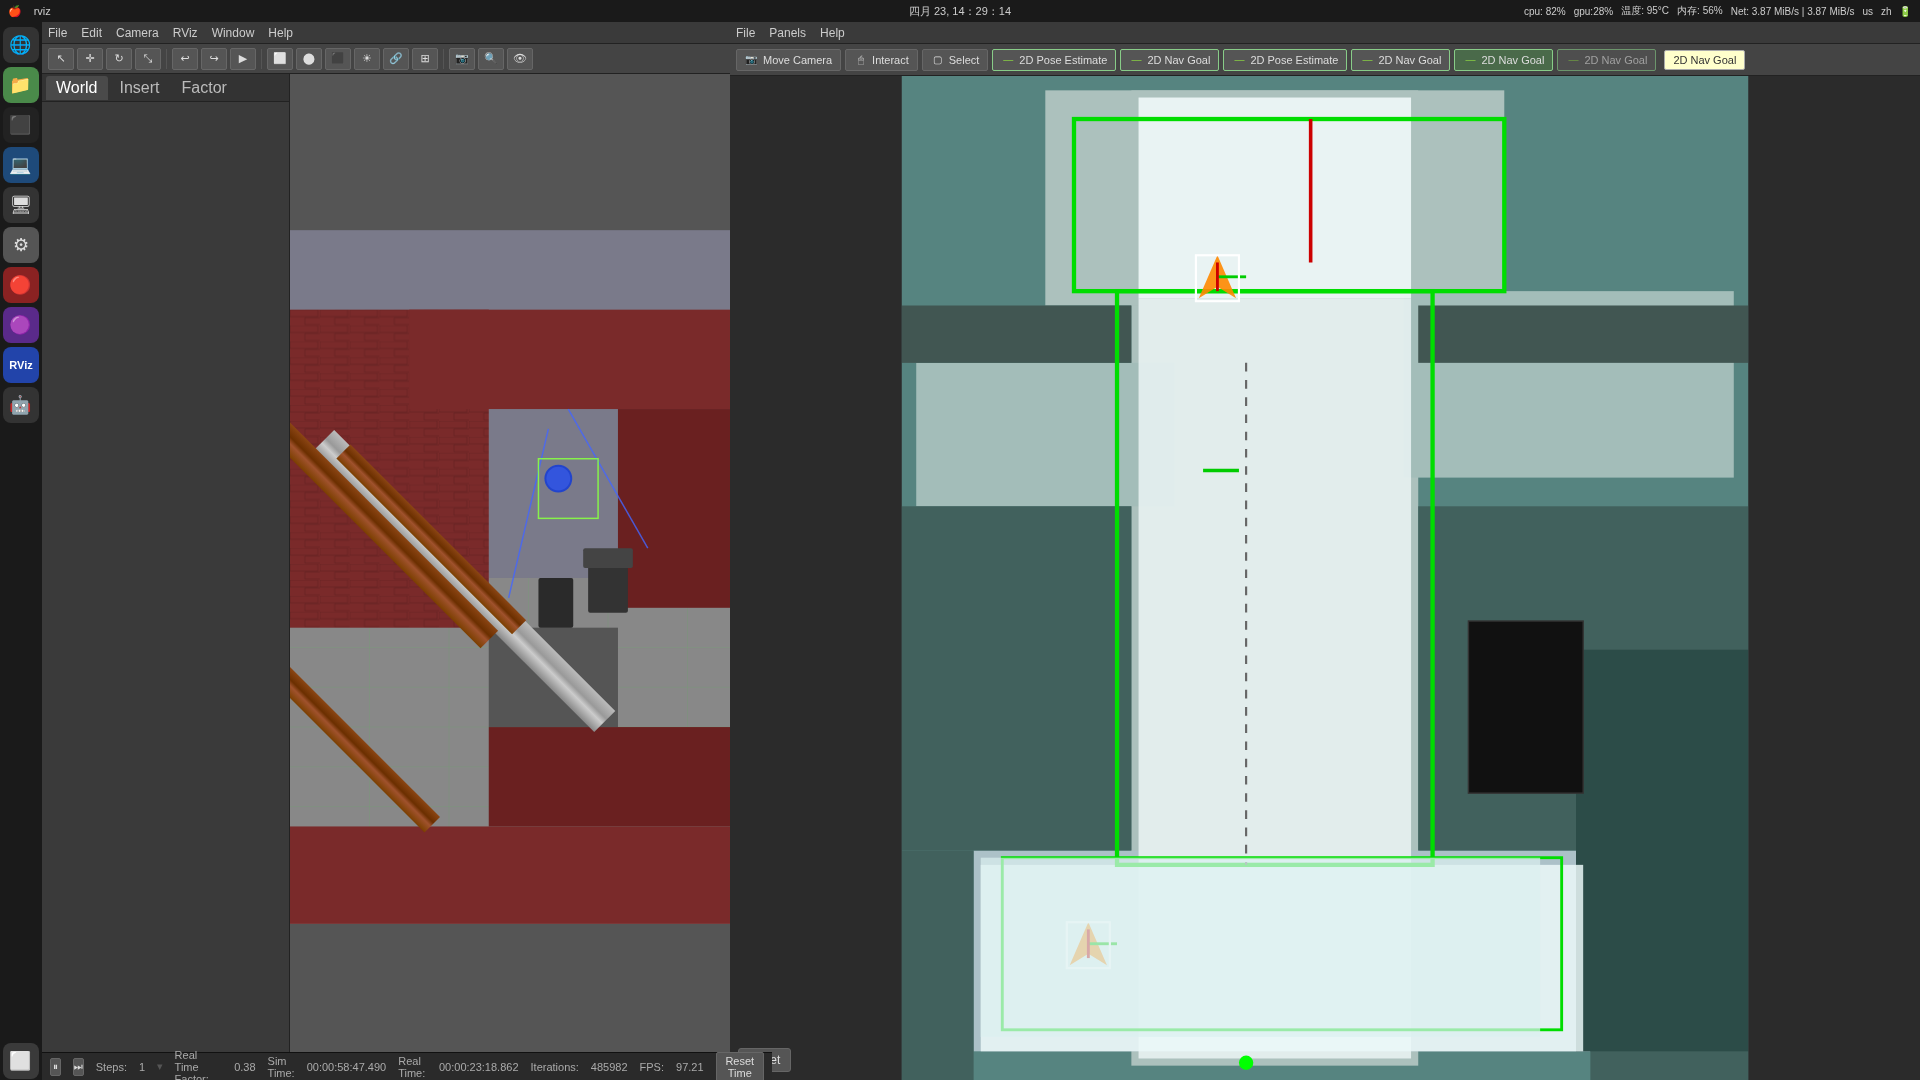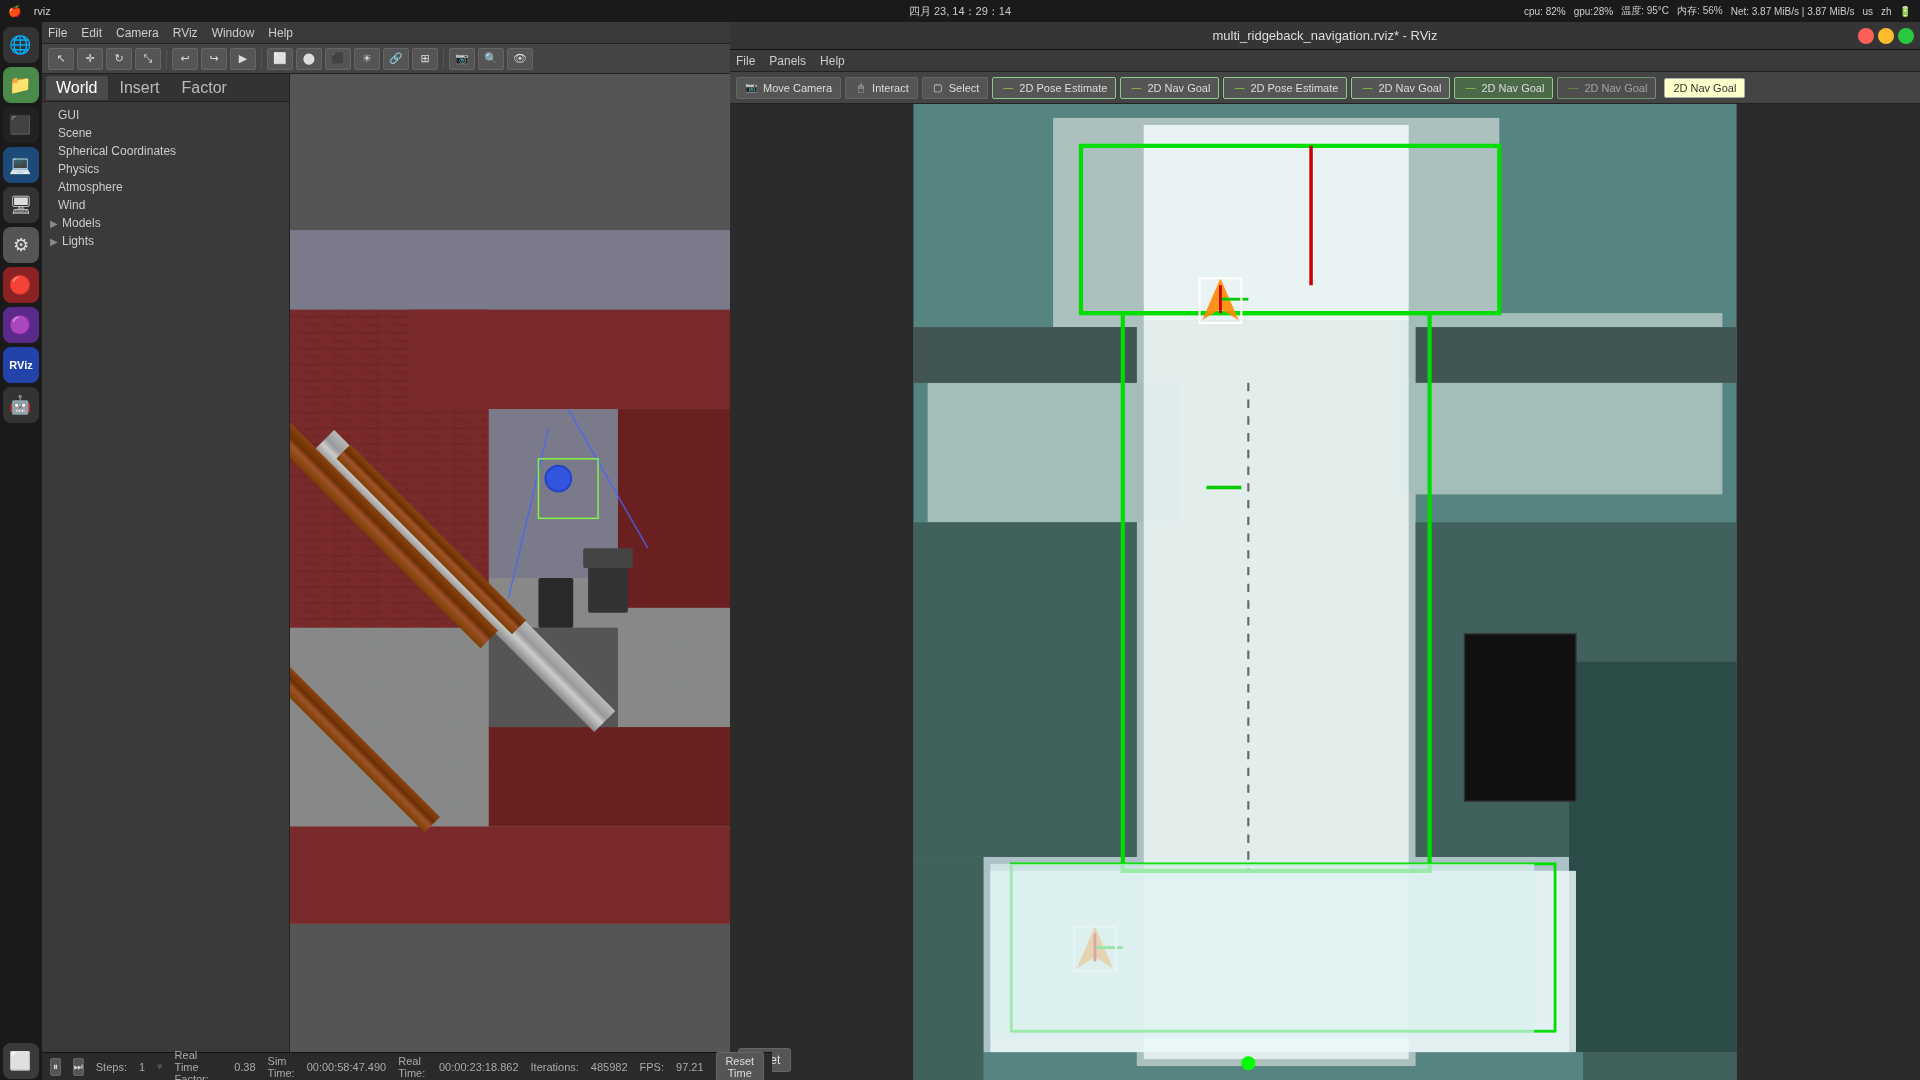--- a/index.html
+++ b/index.html
@@ -453,34 +453,20 @@
   </div>
 
   <div id="gazebo-body">
 
     <div id="world-panel">
       <div id="world-tabs">
         <div class="world-tab active">World</div>
         <div class="world-tab">Insert</div>
         <div class="world-tab">Factor</div>
       </div>
-      <div id="world-tree">
-        <div class="tree-item">GUI</div>
-        <div class="tree-item">Scene</div>
-        <div class="tree-item">Spherical Coordinates</div>
-        <div class="tree-item">Physics</div>
-        <div class="tree-item">Atmosphere</div>
-        <div class="tree-item">Wind</div>
-        <div class="tree-item with-arrow">
-          <span class="tree-arrow">▶</span>Models
-        </div>
-        <div class="tree-item with-arrow">
-          <span class="tree-arrow">▶</span>Lights
-        </div>
-      </div>
     </div>
 
     <div id="viewport-3d">
 
       <svg id="scene-svg" viewBox="0 0 485 698">
 
         <rect width="485" height="698" fill="#7a7a8a"></rect>
 
         <rect x="0" y="350" width="485" height="348" fill="#888"></rect>
 
@@ -575,28 +561,20 @@
     <span>00:00:23:18.862</span>
     <span>Iterations:</span>
     <span>485982</span>
     <span>FPS:</span>
     <span>97.21</span>
     <button id="reset-time-btn" style="margin-left:auto; padding:2px 8px; background:#555; border:1px solid #666; border-radius:2px; color:#ddd; cursor:pointer; font-size:11px;">Reset Time</button>
   </div>
 </div>
 
 <div id="rviz-window">
-  <div id="rviz-title-bar">
-    <span>multi_ridgeback_navigation.rviz* - RViz</span>
-    <div class="rviz-win-btns">
-      <button class="win-btn close"></button>
-      <button class="win-btn min"></button>
-      <button class="win-btn max"></button>
-    </div>
-  </div>
 
   <div id="rviz-menu">
     <span>File</span>
     <span>Panels</span>
     <span>Help</span>
   </div>
 
   <div id="rviz-toolbar">
     <div class="rviz-tool-btn">
       <span class="tool-icon">📷</span>

